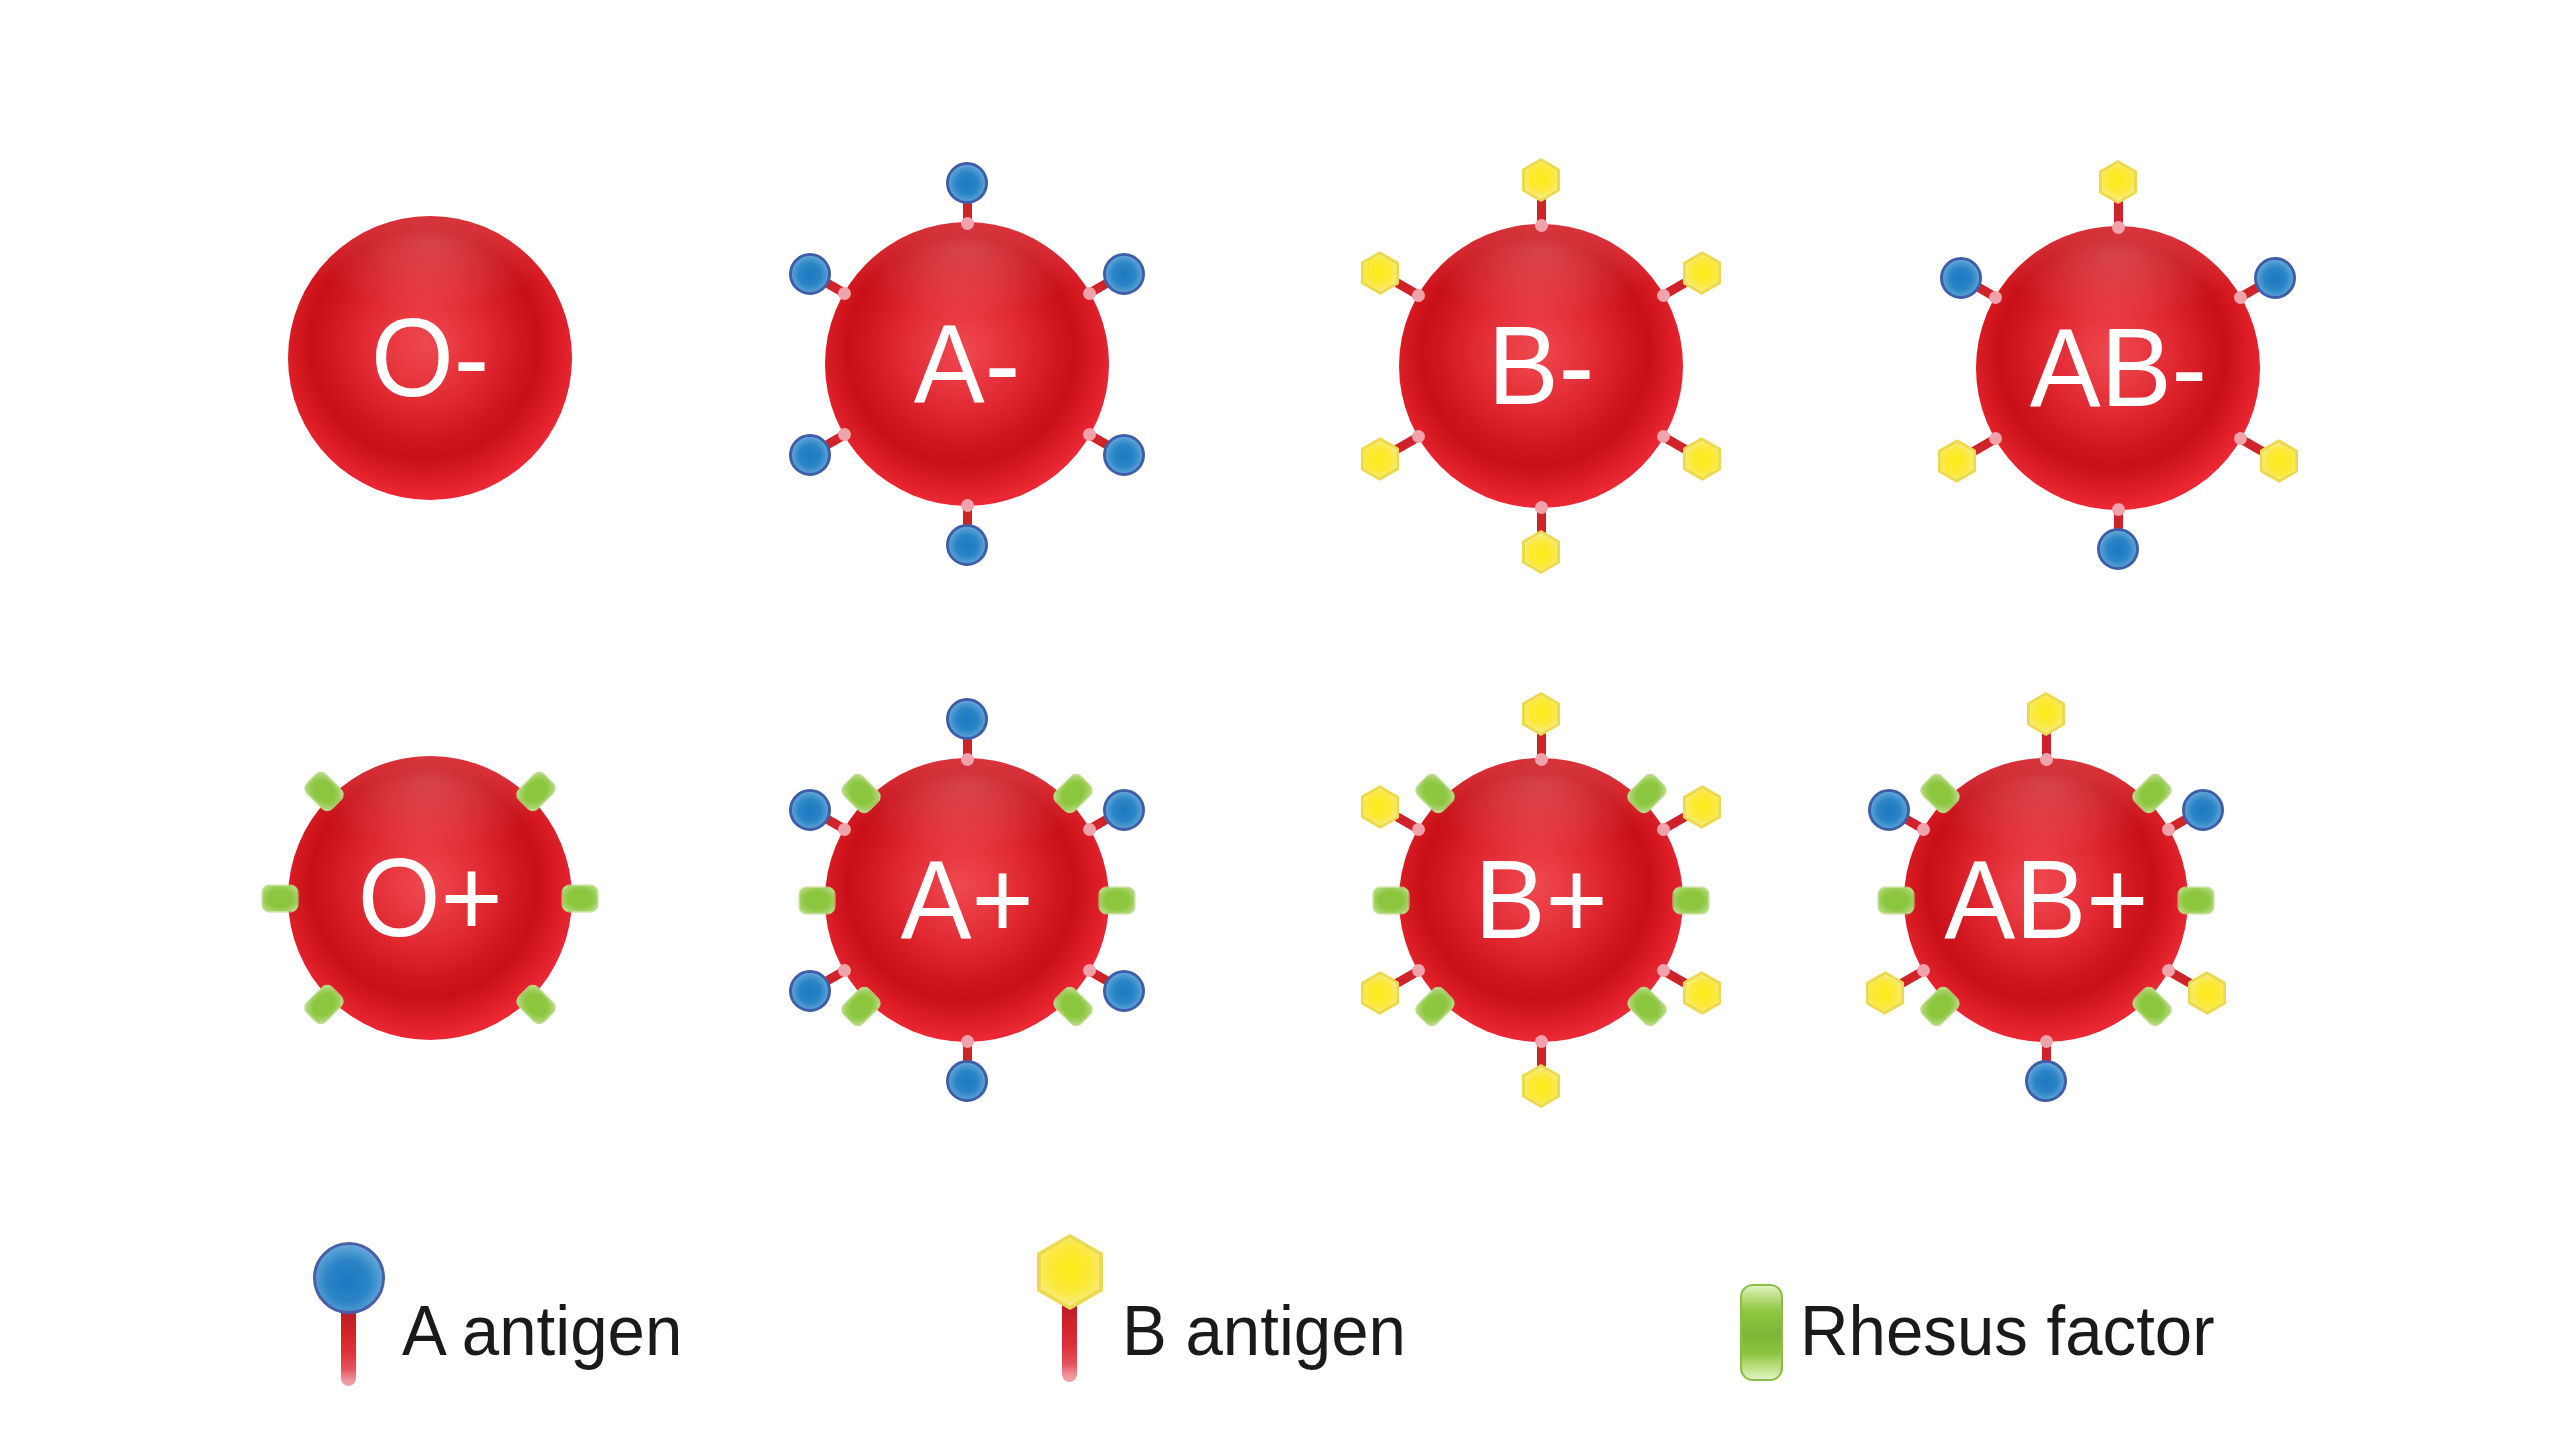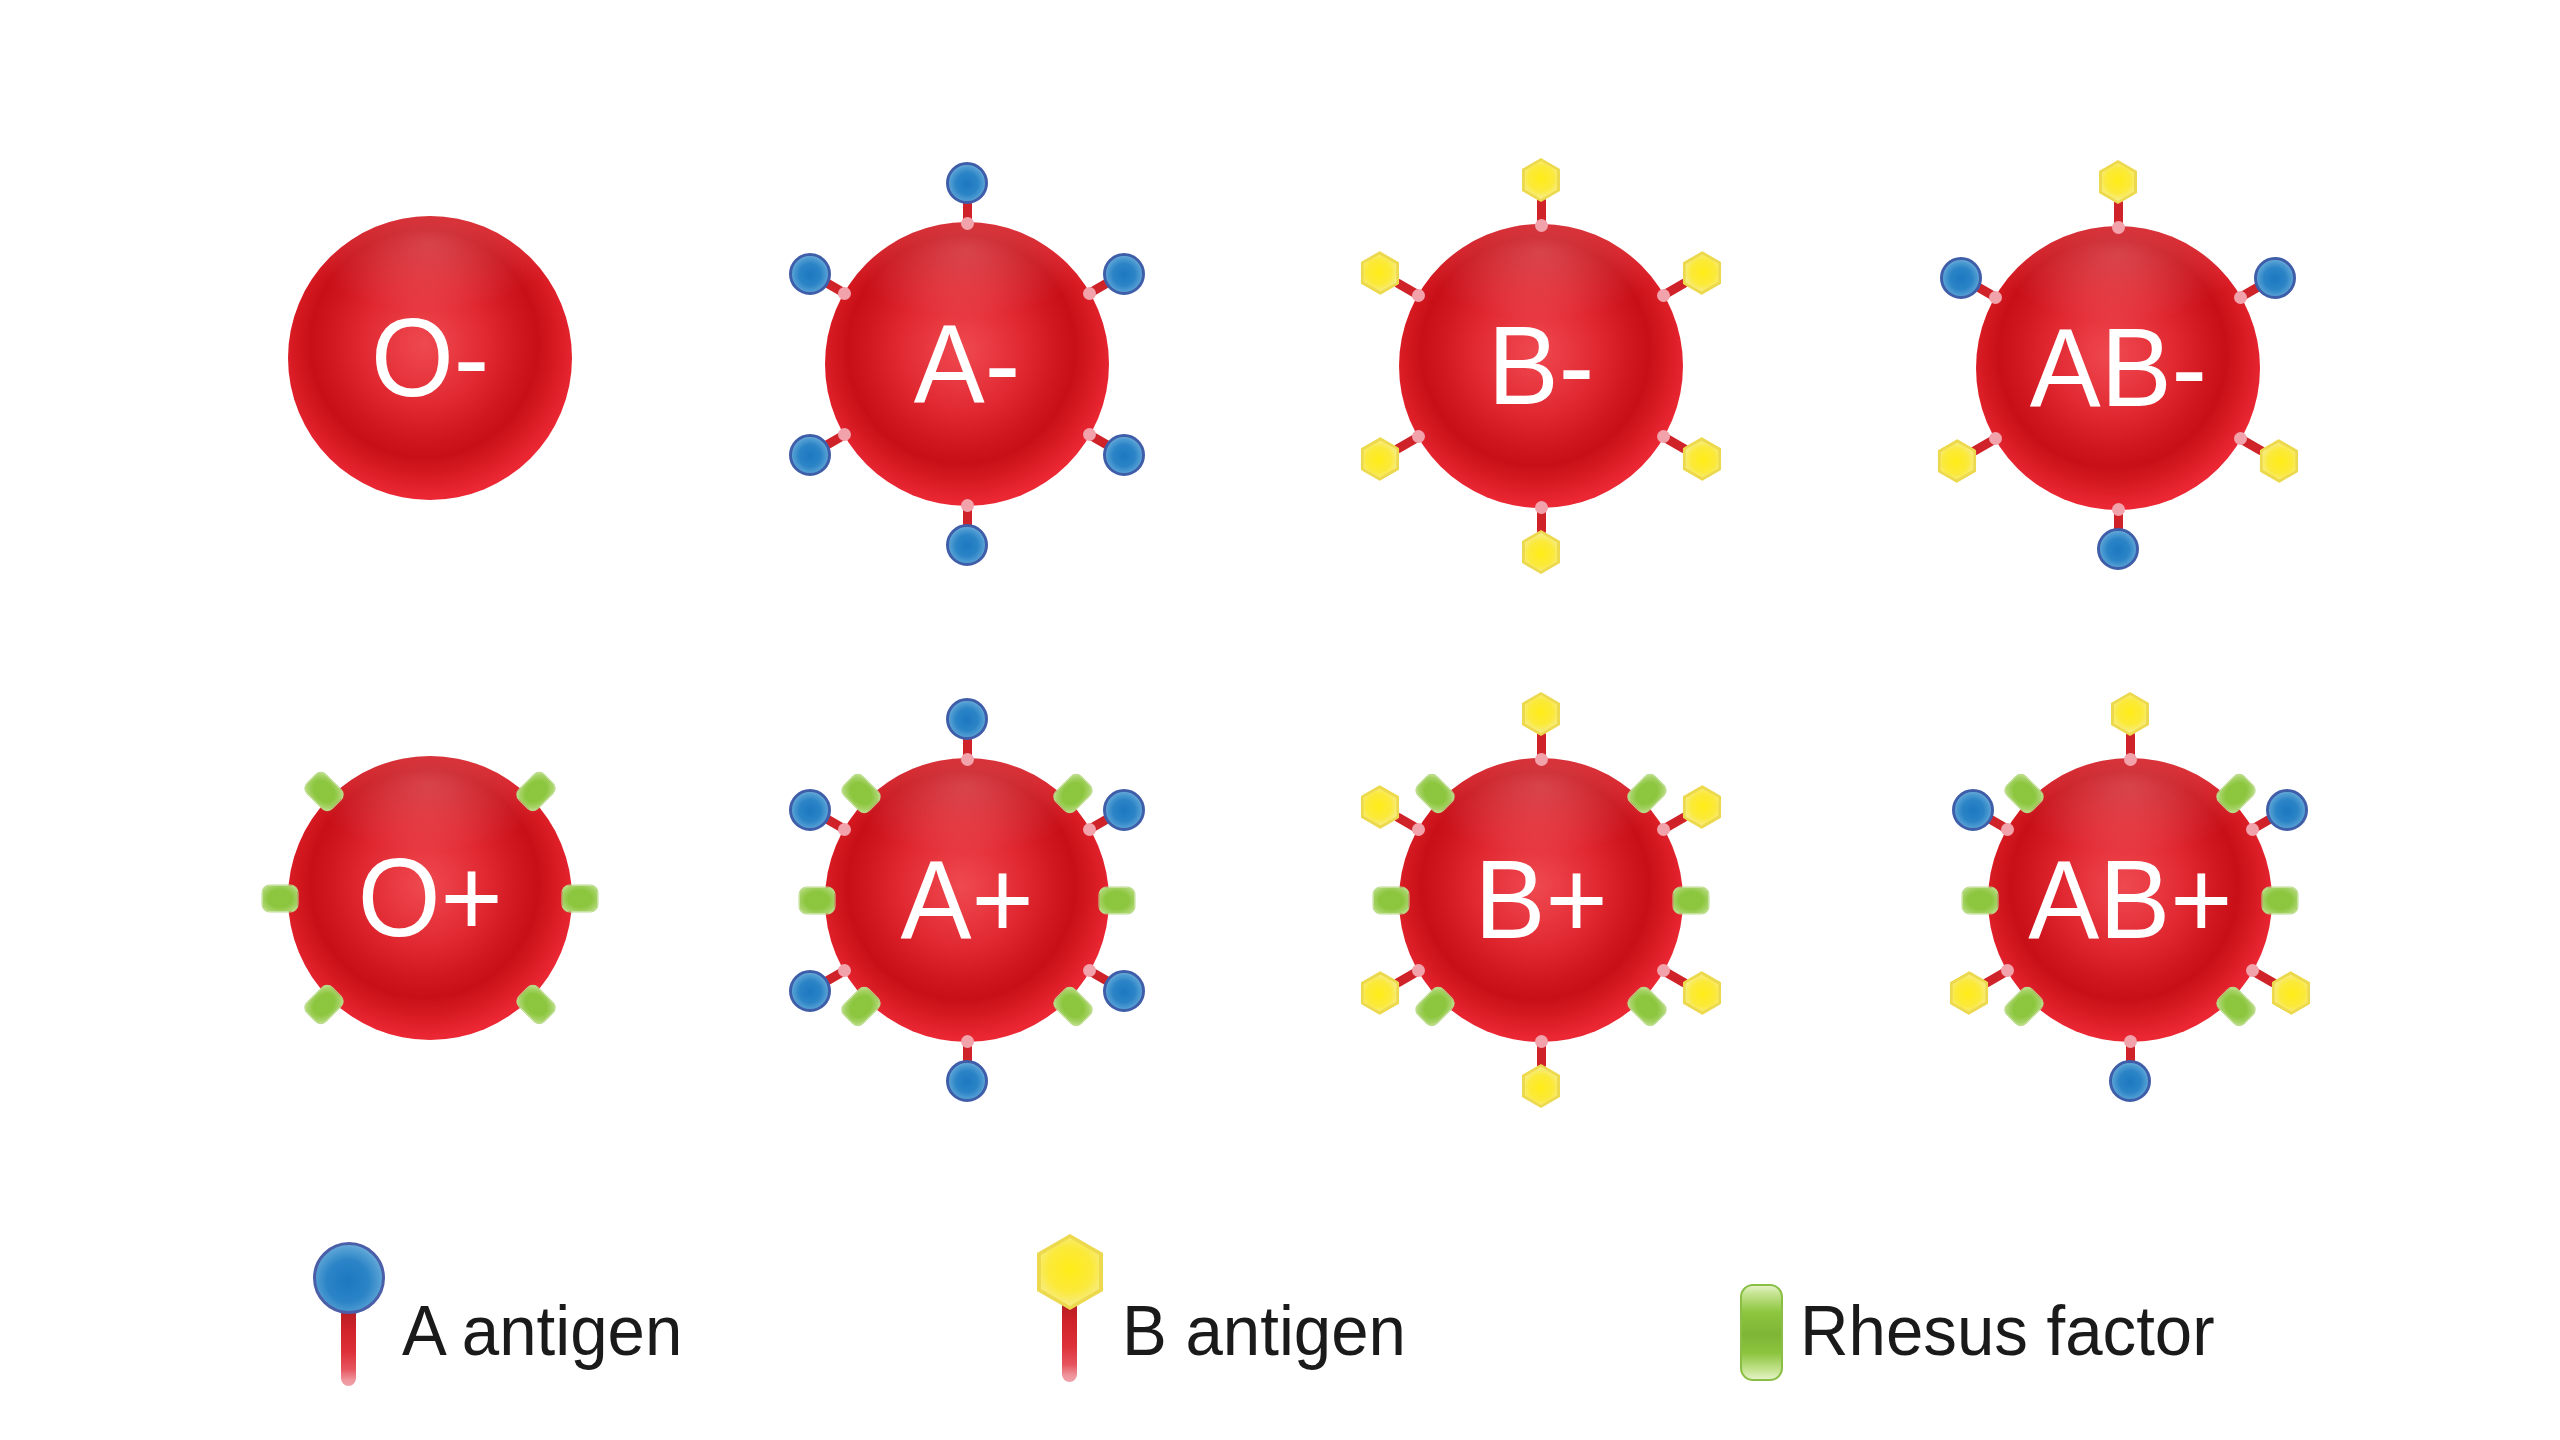--- a/index.html
+++ b/index.html
@@ -229,21 +229,21 @@
         <div class="deco hex" style="position: absolute; left: -38.0807px; top: 27px; width: 38px; height: 44px; transform: rotate(300deg);">
           <div class="hex-in"></div>
         </div>
         <div class="deco rh-tag" style="position: absolute; left: 234.066px; top: 17.434px; width: 28px; height: 37px; transform: rotate(45deg);"></div>
         <div class="deco rh-tag" style="position: absolute; left: 278px; top: 123.5px; width: 28px; height: 37px; transform: rotate(90deg);"></div>
         <div class="deco rh-tag" style="position: absolute; left: 234.066px; top: 229.566px; width: 28px; height: 37px; transform: rotate(135deg);"></div>
         <div class="deco rh-tag" style="position: absolute; left: 21.934px; top: 229.566px; width: 28px; height: 37px; transform: rotate(225deg);"></div>
         <div class="deco rh-tag" style="position: absolute; left: -22px; top: 123.5px; width: 28px; height: 37px; transform: rotate(270deg);"></div>
         <div class="deco rh-tag" style="position: absolute; left: 21.934px; top: 17.434px; width: 28px; height: 37px; transform: rotate(315deg);"></div>
       </div>
-      <div class="cell" style="position: absolute; left: 1988px; top: 758px; width: 284px; height: 284px;">
+      <div class="cell" style="position: absolute; left: 1904px; top: 758px; width: 284px; height: 284px;">
         <span class="cell-label">AB+</span>
         <div class="deco stick" style="position: absolute; left: 137.5px; top: -27px; width: 9px; height: 34px;"></div>
         <div class="deco pink-dot" style="position: absolute; left: 135.5px; top: -5.5px; width: 13px; height: 13px;"></div>
         <div class="deco hex" style="position: absolute; left: 123px; top: -66px; width: 38px; height: 44px;">
           <div class="hex-in"></div>
         </div>
         <div class="deco stick" style="position: absolute; left: 269.136px; top: 49px; width: 9px; height: 34px; transform: rotate(60deg);"></div>
         <div class="deco pink-dot" style="position: absolute; left: 257.61px; top: 65px; width: 13px; height: 13px;"></div>
         <div class="deco a-circle" style="position: absolute; left: 277.751px; top: 30.5px; width: 42px; height: 42px;"></div>
         <div class="deco stick" style="position: absolute; left: 269.136px; top: 201px; width: 9px; height: 34px; transform: rotate(120deg);"></div>

